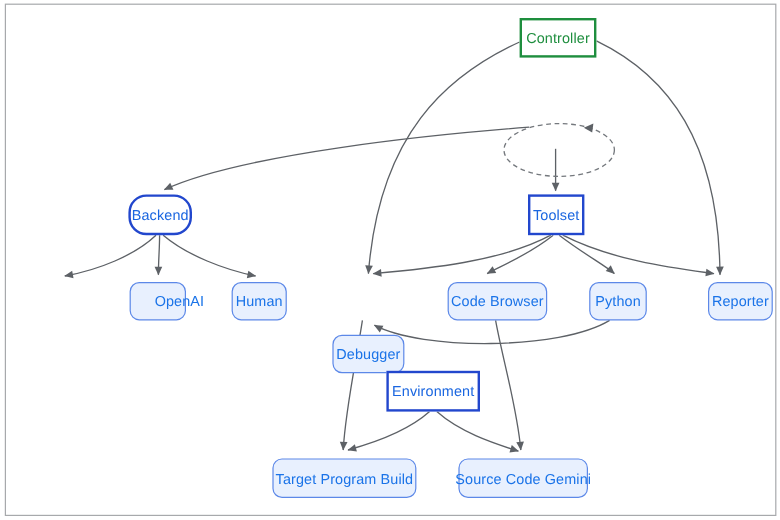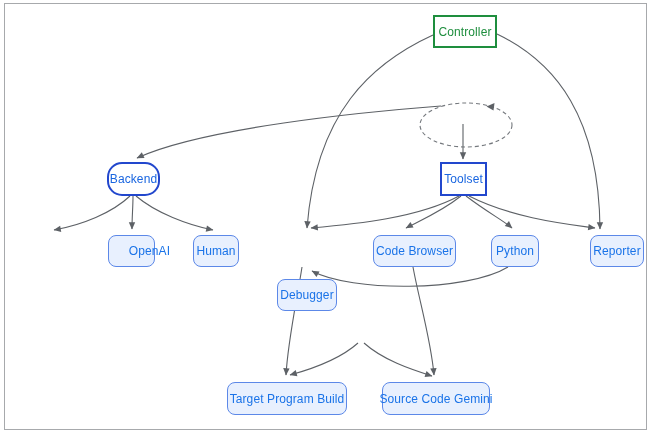--- a/index.html
+++ b/index.html
@@ -85,20 +85,23 @@
   </div>
 
   <div class="node tool" style="left:373px;top:235px;width:83px;height:32px;">
     <span>Code Browser</span>
   </div>
 
   <div class="node tool" style="left:574px;top:235px;width:54px;height:32px;margin-left:16px;">
     <span>Reporter</span>
   </div>
 
+  <div class="node outline-blue" style="left:322px;top:309px;width:78px;height:34px;">
+    <span>Environment</span>
+  </div>
 
   <div class="node tool" style="left:227px;top:382px;width:120px;height:33px;">
     <span>Target Program Build</span>
   </div>
 
   <div class="node tool" style="left:382px;top:382px;width:108px;height:33px;">
     <span>Source Code Gemini</span>
   </div>
 
   <div class="frame"></div>

